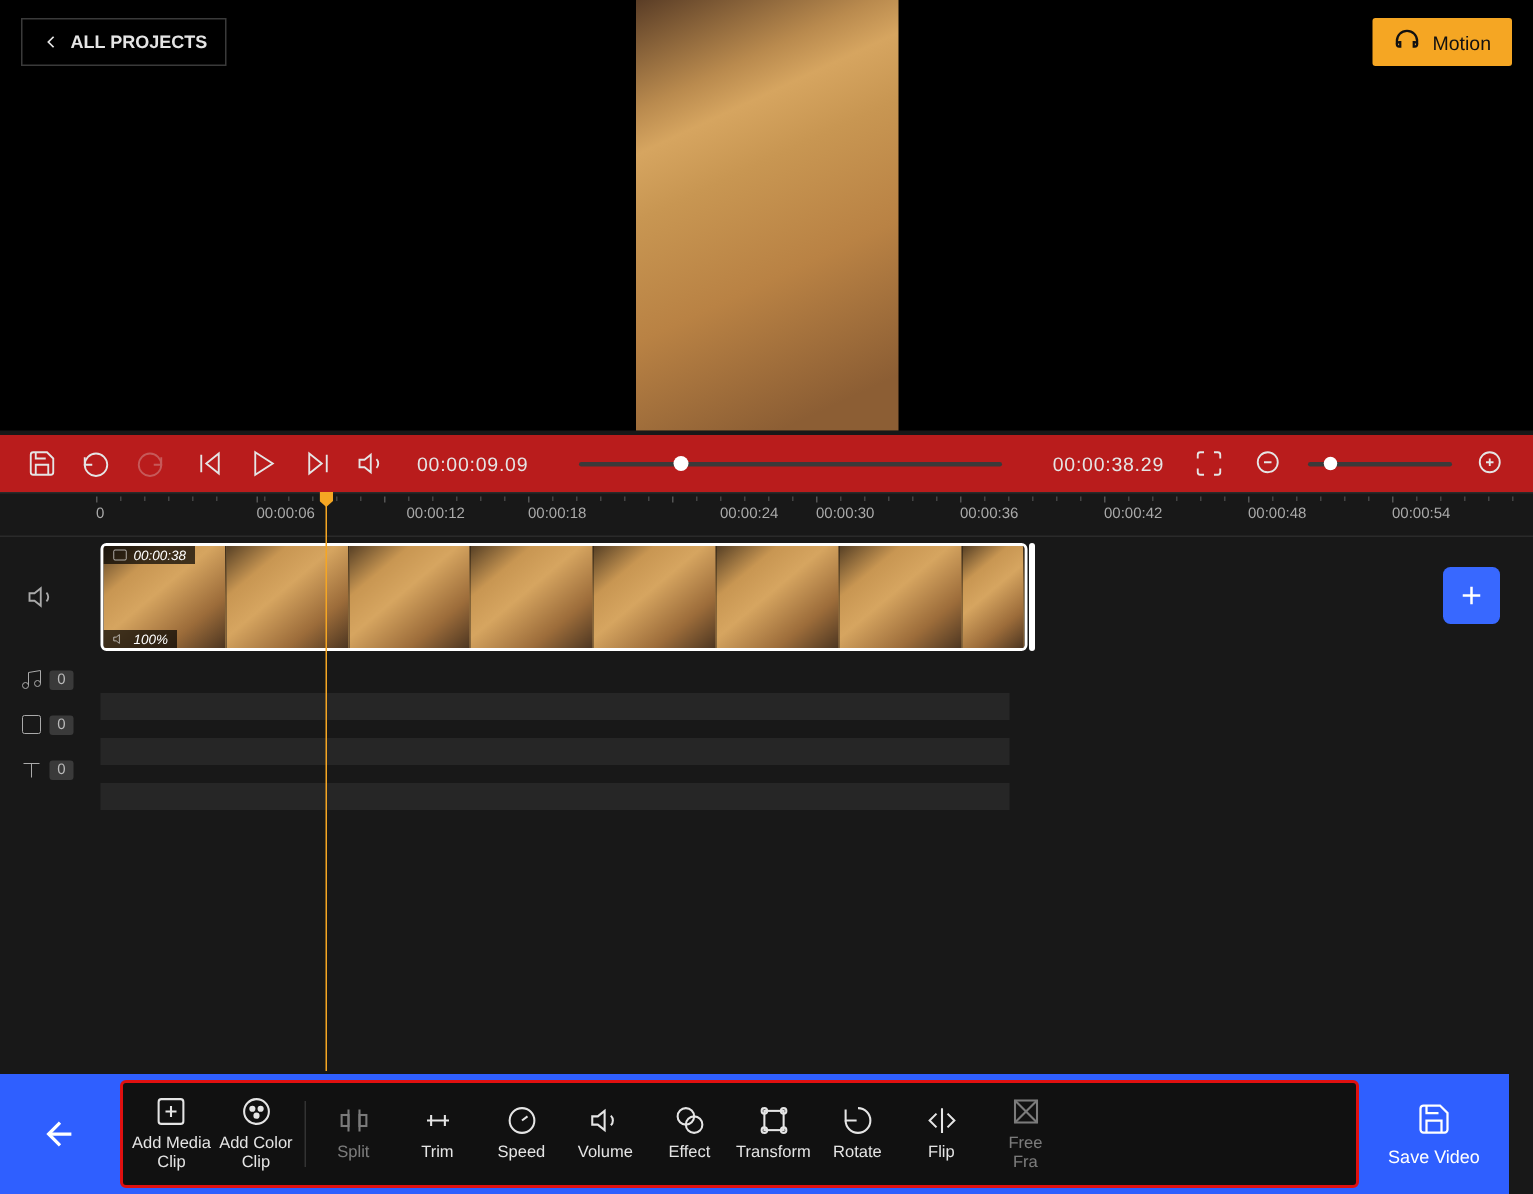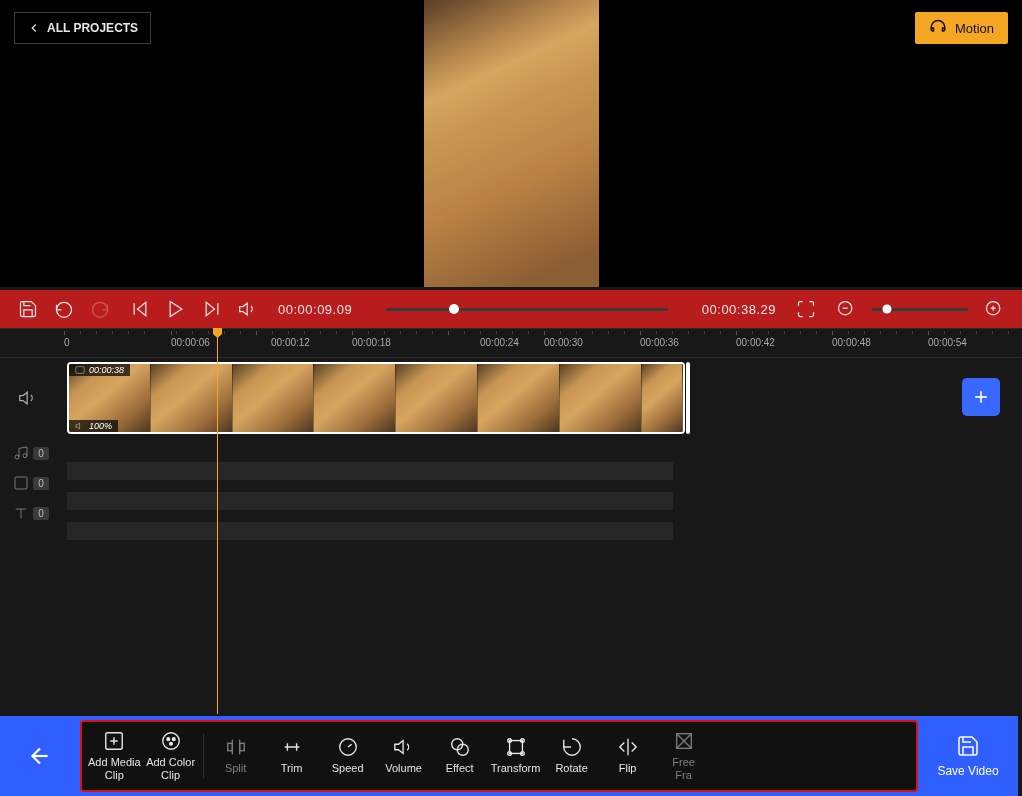--- a/index.html
+++ b/index.html
@@ -207,21 +207,21 @@
   font-size: 22px;
   cursor: pointer;
   display: flex;
   align-items: center;
   justify-content: center;
 }
 .bottom {
   position: absolute;
   bottom: 0;
   left: 0;
-  right: 4px;
+  right: 16px;
   height: 80px;
   display: flex;
   background: #2f5fff;
 }
 .back-btn {
   width: 80px;
   display: flex;
   align-items: center;
   justify-content: center;
   cursor: pointer;

